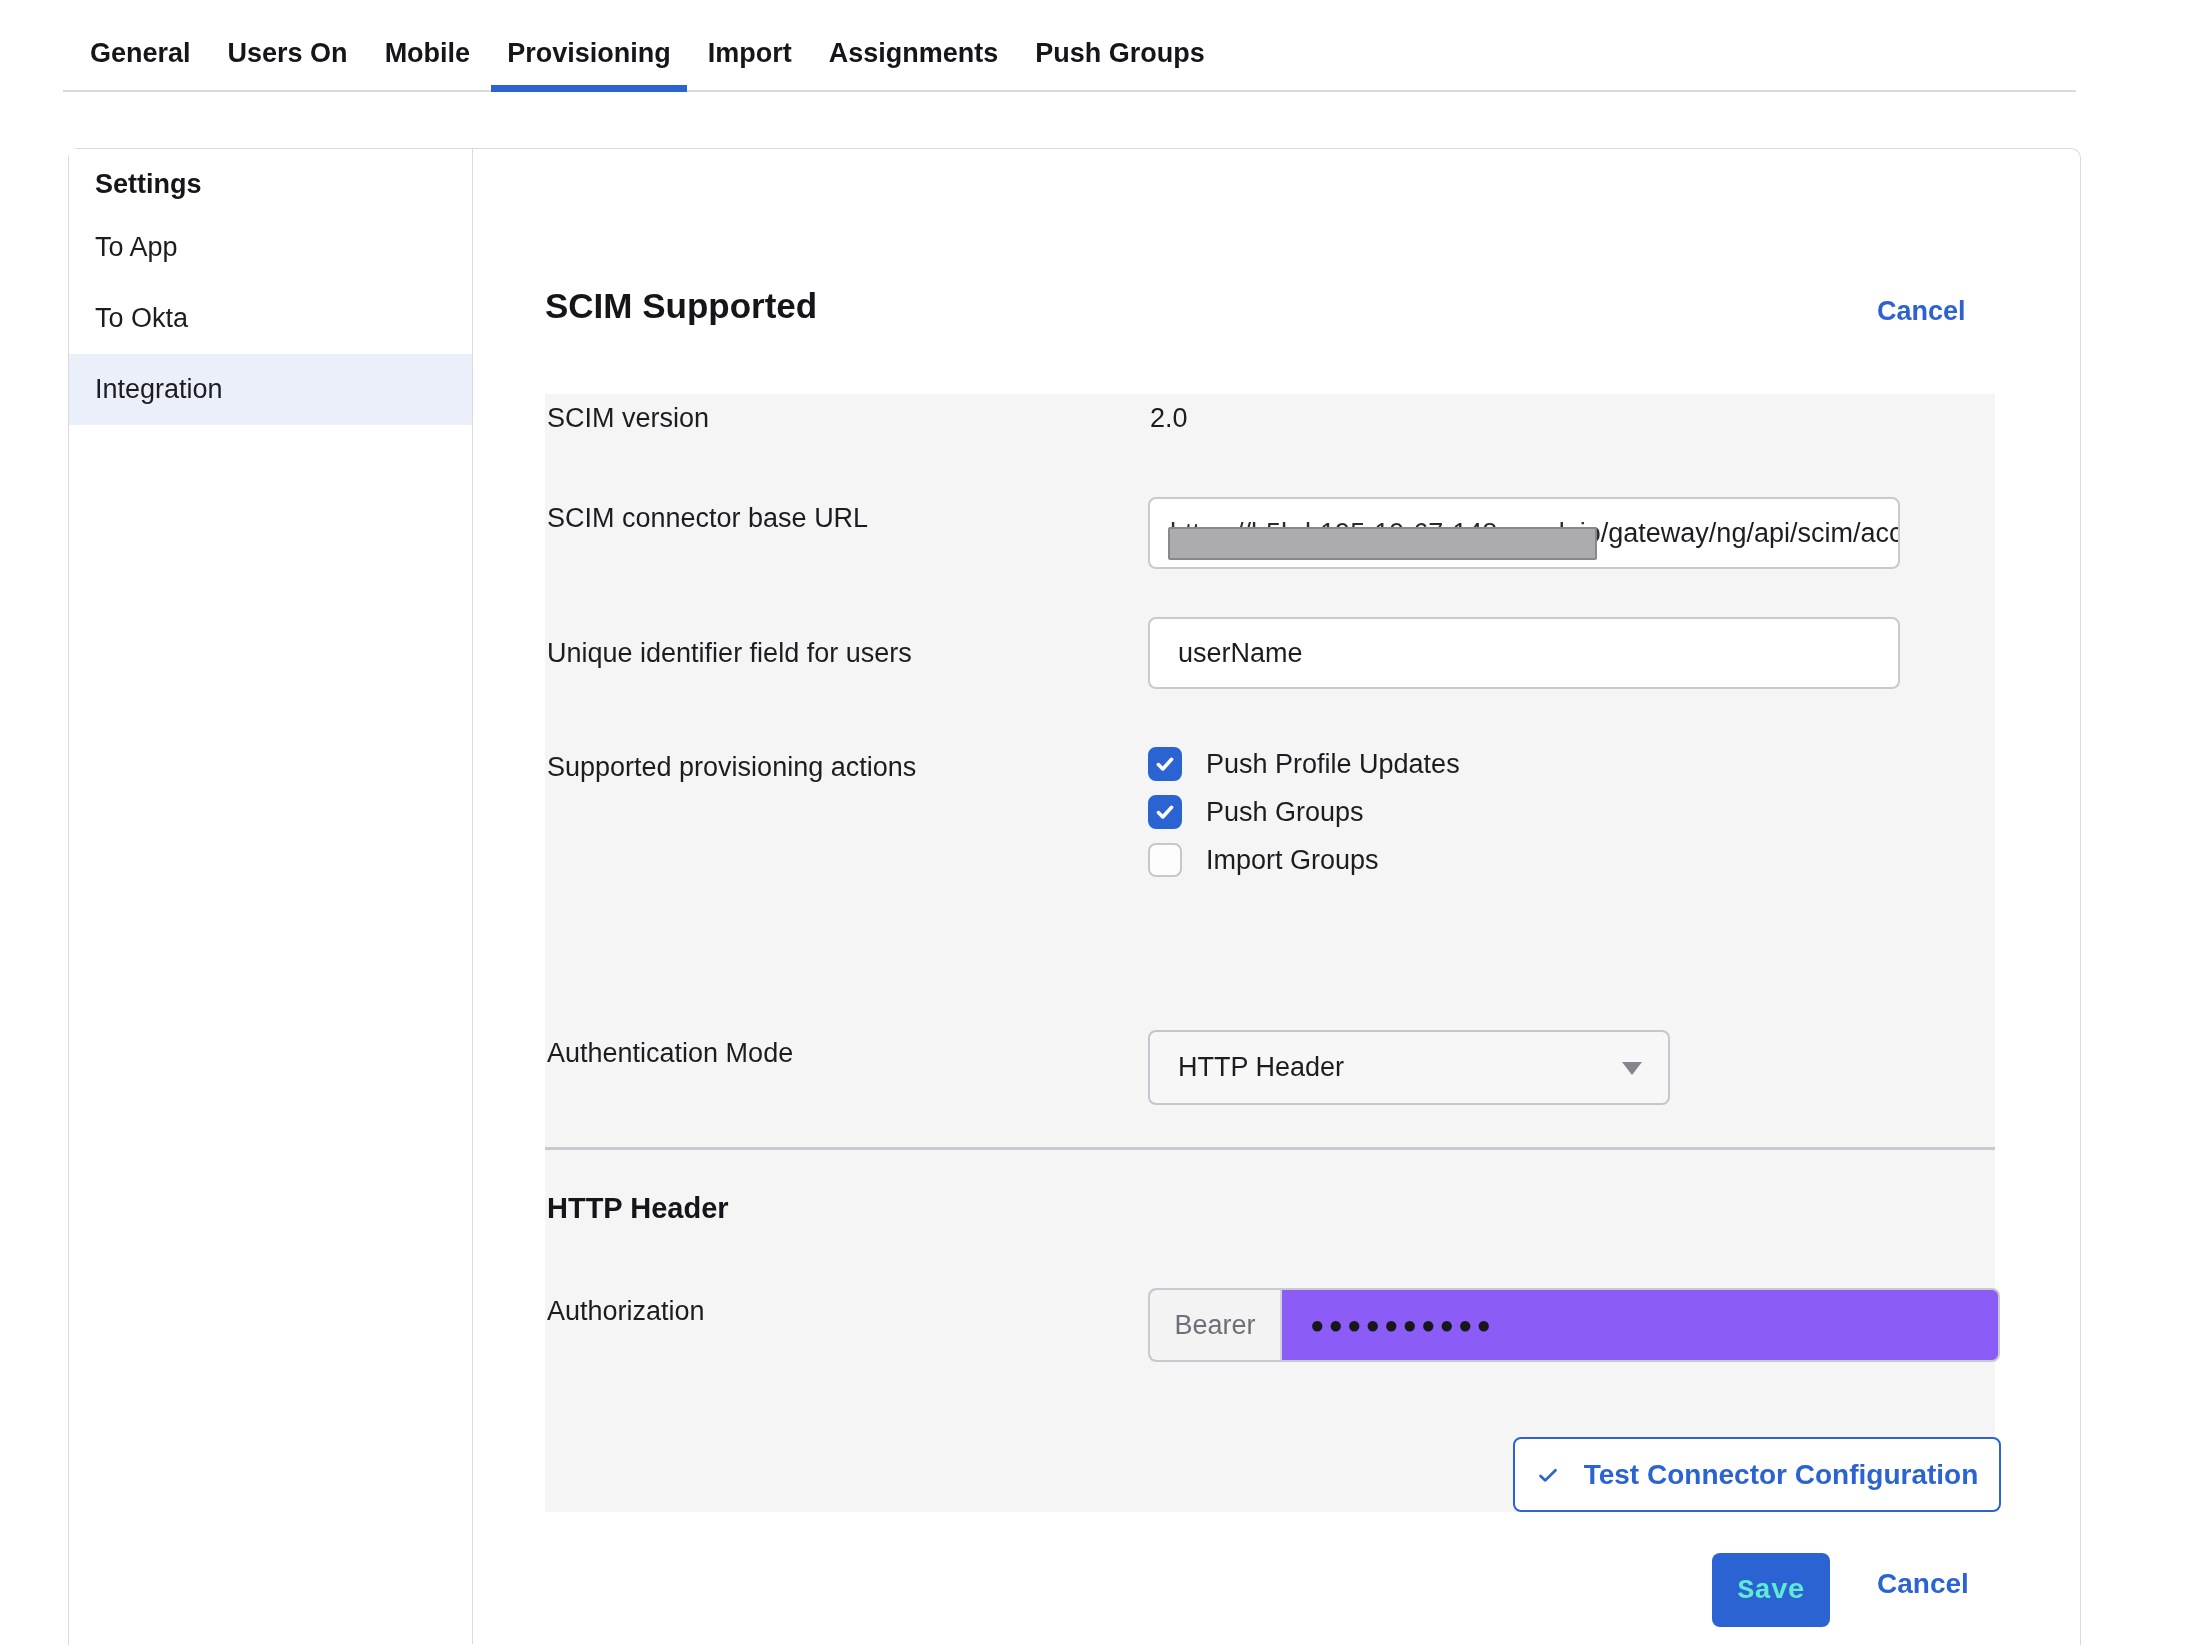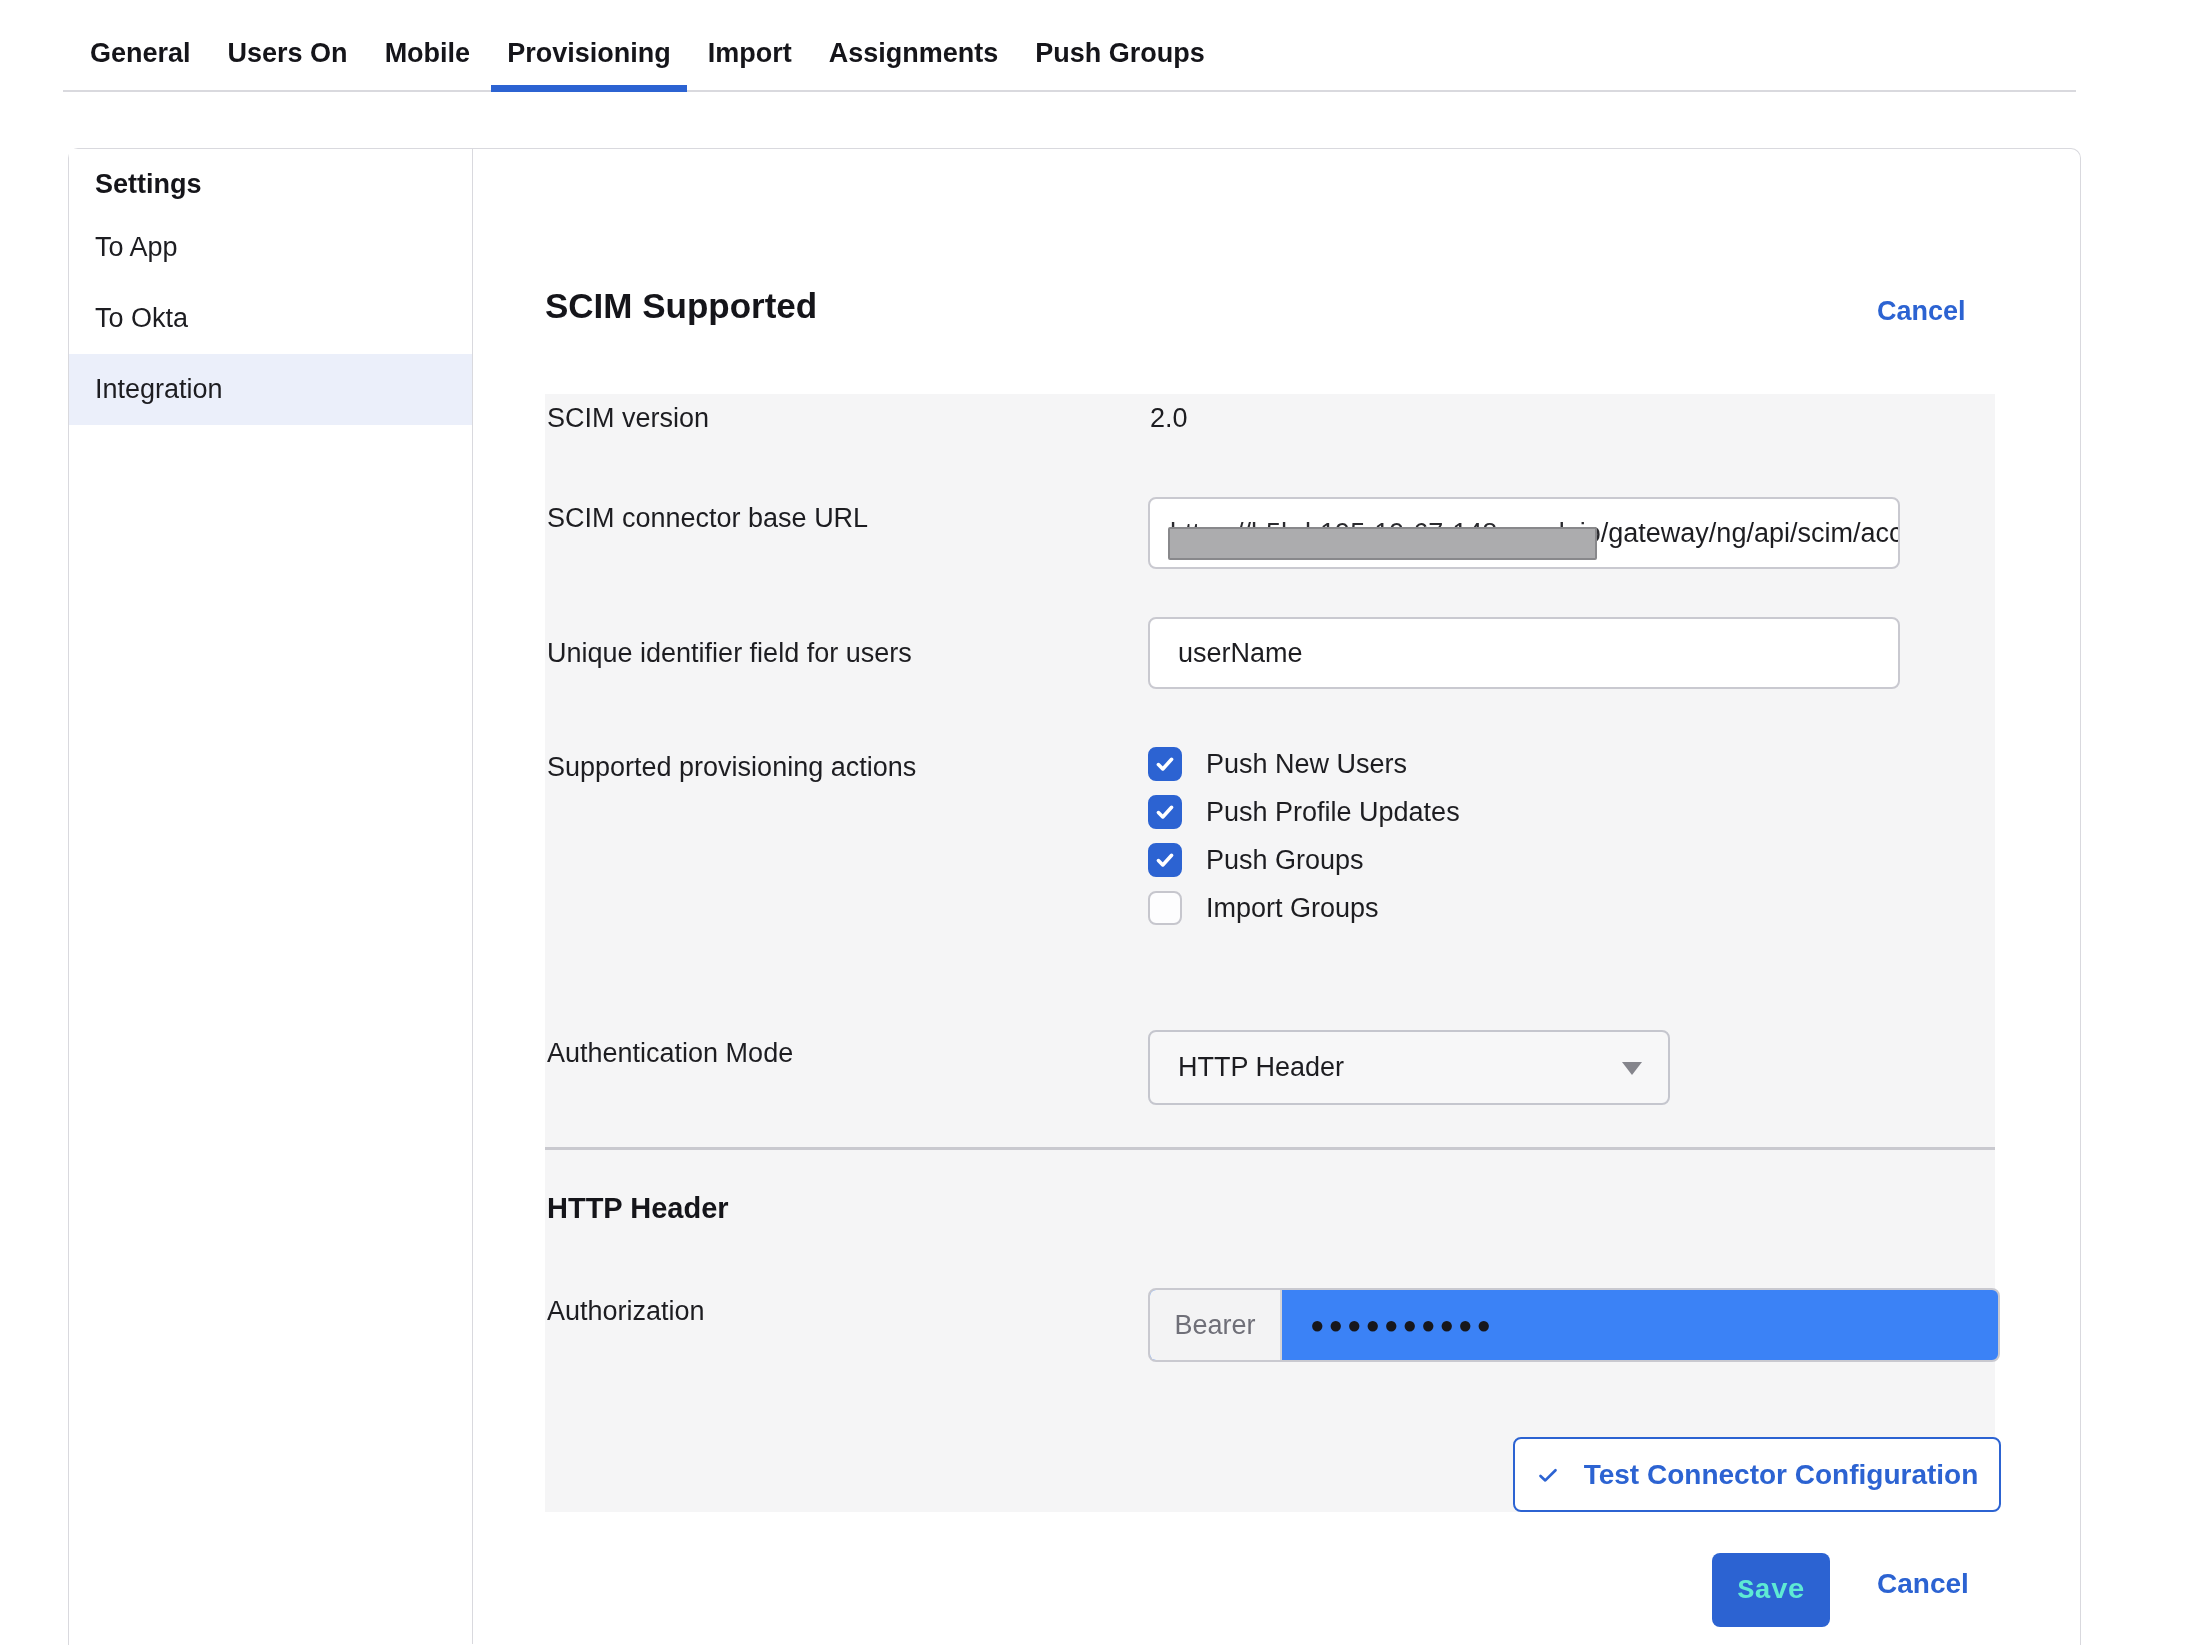--- a/index.html
+++ b/index.html
@@ -95,21 +95,21 @@
     position:absolute; right:26px; top:50%; margin-top:-6px;
     width:0; height:0;
     border-left:10px solid transparent; border-right:10px solid transparent;
     border-top:13px solid #85858c;
   }
 
   
   .section-title { position:absolute; left:547px; top:1192px; font-size:29px; font-weight:700; color:#15151a; }
   .auth-group {
     position:absolute; left:1148px; top:1288px; width:852px; height:74px;
-    background:#3b82f6; border:2px solid #c9c9d0; border-radius:8px;
+    background:#8b5cf6; border:2px solid #c9c9d0; border-radius:8px;
     display:flex; overflow:hidden;
   }
   .auth-prefix {
     width:132px; flex:0 0 auto; background:#f3f3f4; border-right:2px solid #d3d3d8;
     display:flex; align-items:center; justify-content:center;
     font-size:27px; color:#6f6f78;
   }
   .auth-value {
     flex:1; display:flex; align-items:center; padding-left:28px;
     font-size:24px; letter-spacing:4px; color:#17171c;
@@ -180,28 +180,20 @@
 </div>
 
 <div class="form-label" style="top:752px;">Supported provisioning actions</div>
 <div class="checks">
   <div class="check-row">
     <span class="checkbox checked">
       <svg width="22" height="22" viewBox="0 0 16 16">
           <path d="M3.2 8.4 L6.4 11.6 L12.8 4.6" stroke="#ffffff" stroke-width="2.6" fill="none" stroke-linecap="round" stroke-linejoin="round"></path>
         </svg>
     </span>
-    <span class="check-label">Push New Users</span>
-  </div>
-  <div class="check-row">
-    <span class="checkbox checked">
-      <svg width="22" height="22" viewBox="0 0 16 16">
-          <path d="M3.2 8.4 L6.4 11.6 L12.8 4.6" stroke="#ffffff" stroke-width="2.6" fill="none" stroke-linecap="round" stroke-linejoin="round"></path>
-        </svg>
-    </span>
     <span class="check-label">Push Profile Updates</span>
   </div>
   <div class="check-row">
     <span class="checkbox checked">
       <svg width="22" height="22" viewBox="0 0 16 16">
           <path d="M3.2 8.4 L6.4 11.6 L12.8 4.6" stroke="#ffffff" stroke-width="2.6" fill="none" stroke-linecap="round" stroke-linejoin="round"></path>
         </svg>
     </span>
     <span class="check-label">Push Groups</span>
   </div>

